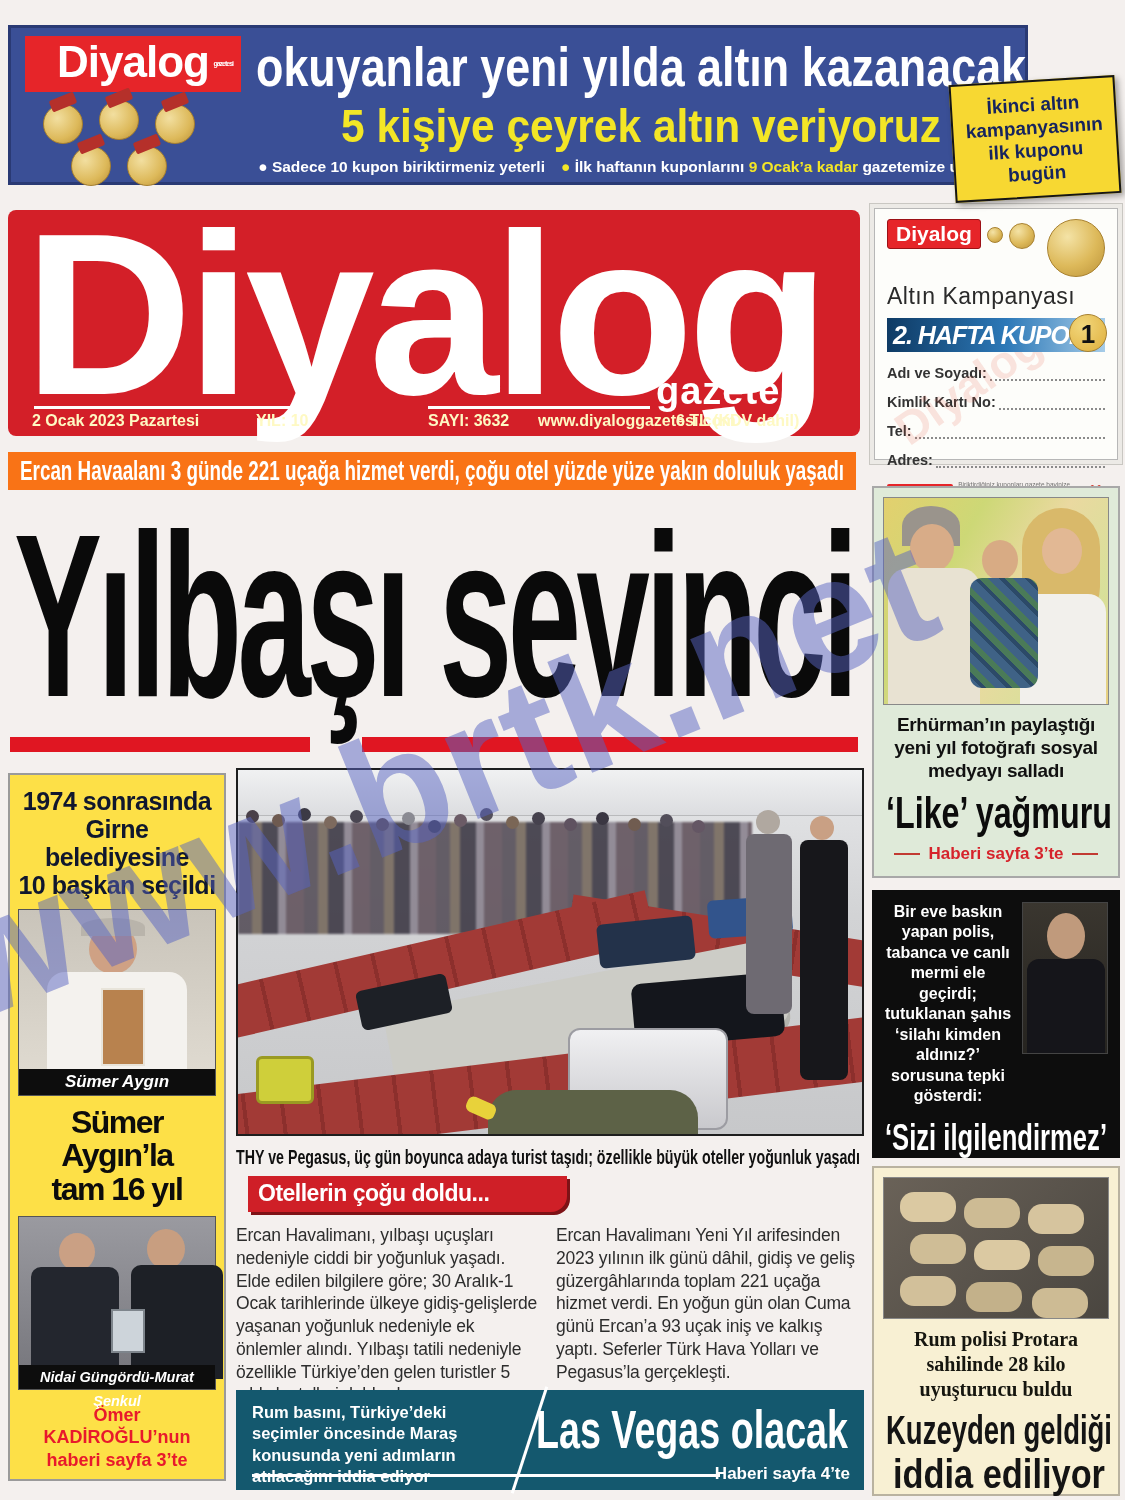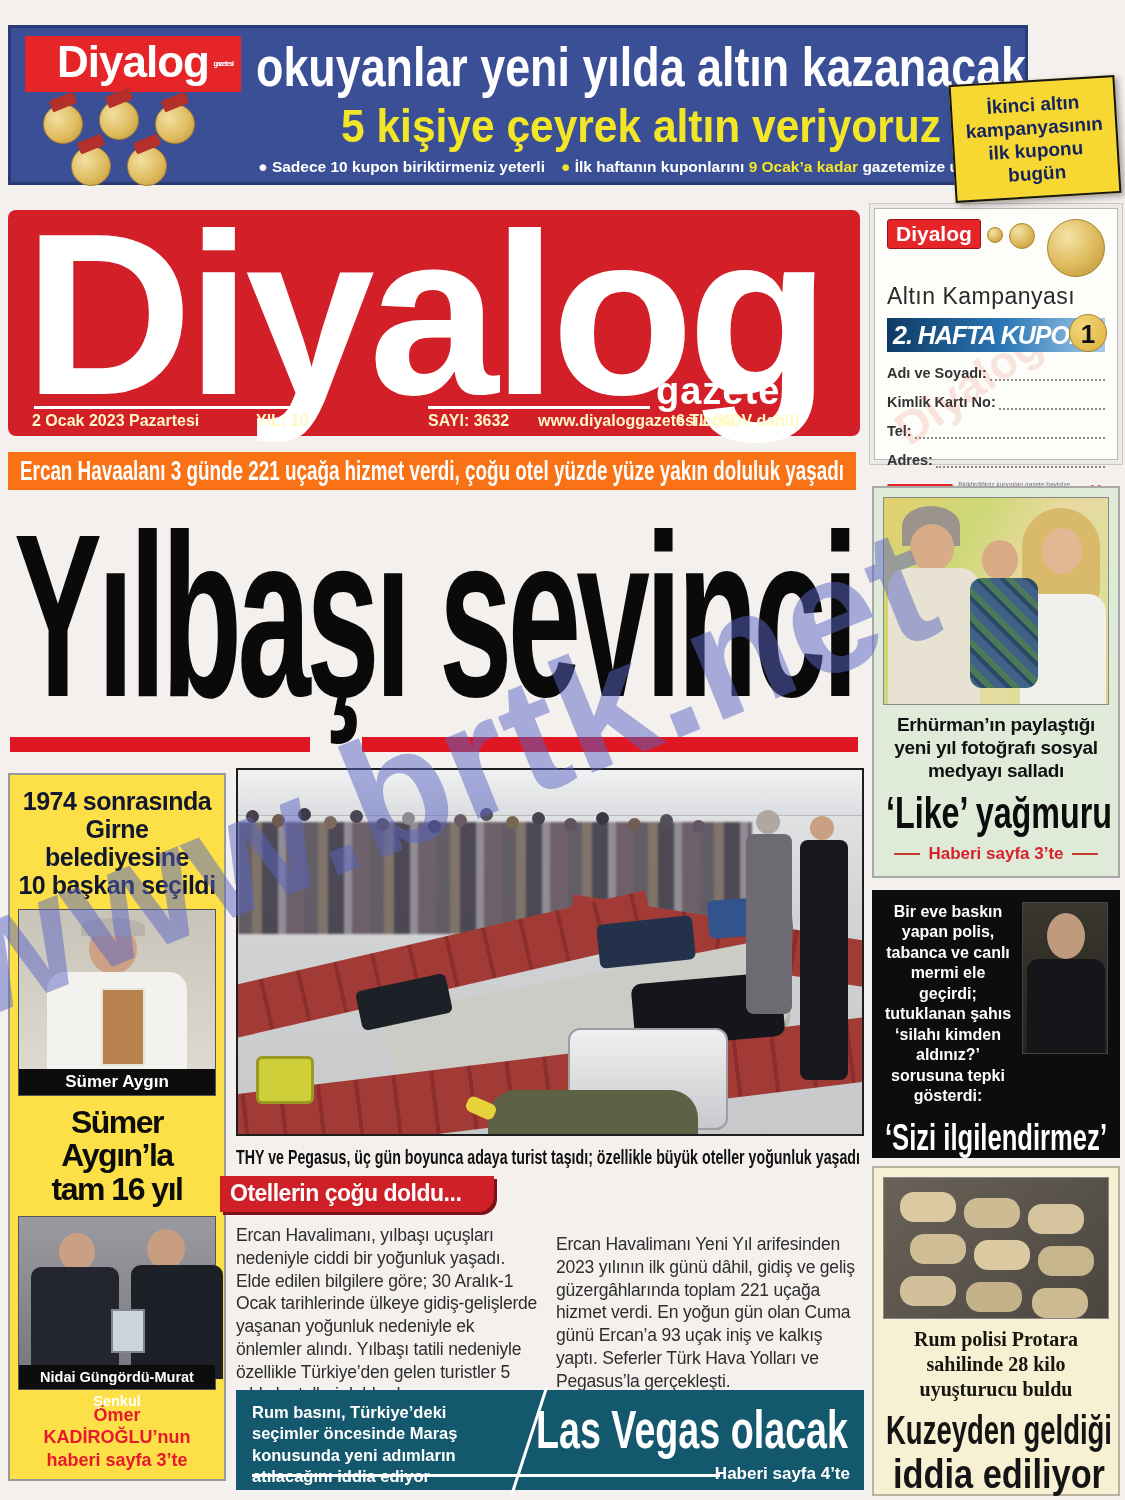--- a/index.html
+++ b/index.html
@@ -72,21 +72,21 @@
   .redbar{position:absolute;top:737px;height:15px;background:#e01622;}
   .watermark{position:absolute;left:-15px;top:870px;width:1700px;font-size:165px;font-weight:bold;
              color:rgba(88,99,194,.5);transform:rotate(-22deg);transform-origin:0 100%;
              z-index:40;pointer-events:none;letter-spacing:2px;}
 
   
   .left-col{position:absolute;left:8px;top:773px;width:218px;height:708px;background:#fde047;
             border:2px solid #9a9a9a;padding:12px 8px 8px;display:flex;flex-direction:column;gap:10px;}
   .lc-head{font-weight:bold;font-size:25px;line-height:1.12;text-align:center;color:#10172e;
            white-space:pre-line;letter-spacing:-.5px;}
-  .lc-photo{position:relative;border:1px solid #555;background:linear-gradient(#c9c4ba,#e2ddd3);}
+  .lc-photo{position:relative;border:1px solid #555;background:linear-gradient(#c9c4ba,#e2ddd3);font-style:italic;}
   .photo-cap{position:absolute;left:0;right:0;bottom:0;background:#0d0d0d;color:#fff;font-weight:bold;
              text-align:center;}
   .lc-big{font-weight:bold;font-size:32px;line-height:1.04;text-align:center;color:#0c0c0c;
           letter-spacing:-1.5px;white-space:pre-line;}
   .lc-byline{color:#e8192c;font-weight:bold;font-size:18px;text-align:center;line-height:1.25;margin-top:4px;}
 
   
   .main-photo{position:absolute;left:236px;top:768px;width:628px;height:368px;border:2px solid #1e1e1e;
               background:linear-gradient(#e6e7e9 0%,#d2d3d5 40%,#c7c8ca 100%);overflow:hidden;}
   .ceiling{position:absolute;left:0;top:0;right:0;height:46px;
@@ -304,23 +304,23 @@
       <div class="fig-body" style="left:-2px;top:24px;width:46px;height:180px;background:#6e6a72;"></div>
       <div class="fig-head" style="left:62px;top:6px;width:24px;height:24px;background:#c9a084;"></div>
       <div class="fig-body" style="left:52px;top:30px;width:48px;height:240px;background:#17171b;"></div>
     </div>
   </div>
 
   <svg class="caption" width="628" height="30">
     <text x="0" y="22" font-size="21" fill="#101010" textLength="624" lengthAdjust="spacingAndGlyphs">THY ve Pegasus, üç gün boyunca adaya turist taşıdı; özellikle büyük oteller yoğunluk yaşadı</text>
   </svg>
 
-  <div class="story-head" style="left:220px;width:274px;">Otellerin çoğu doldu...</div>
+  <div class="story-head" style="left:248px;width:319px;">Otellerin çoğu doldu...</div>
   <div class="story-body" style="left:236px;width:306px;">Ercan Havalimanı, yılbaşı uçuşları nedeniyle ciddi bir yoğunluk yaşadı. Elde edilen bilgilere göre; 30 Aralık-1 Ocak tarihlerinde ülkeye gidiş-gelişlerde yaşanan yoğunluk nedeniyle ek önlemler alındı. Yılbaşı tatili nedeniyle özellikle Türkiye’den gelen turistler 5 yıldızlı otelleri doldurdu…</div>
-  <div class="story-body" style="left:556px;width:308px;margin-top:9px;">
+  <div class="story-body" style="left:556px;width:308px;">
     <span>Ercan Havalimanı Yeni Yıl arifesinden 2023 yılının ilk günü dâhil, gidiş ve geliş güzergâhlarında toplam 221 uçağa hizmet verdi. En yoğun gün olan Cuma günü Ercan’a 93 uçak iniş ve kalkış yaptı. Seferler Türk Hava Yolları ve Pegasus’la gerçekleşti.</span>
     <span class="story-byline">
       <span class="byline-rule"></span>
       <span class="byline-text">Eylem Can ARSLAN’ın haberi sayfa 2’de</span>
     </span>
   </div>
 
   <div class="vegas">
     <div class="vegas-intro">Rum basını, Türkiye’deki seçimler öncesinde Maraş konusunda yeni adımların atılacağını iddia ediyor</div>
     <div class="vegas-slash"></div>

